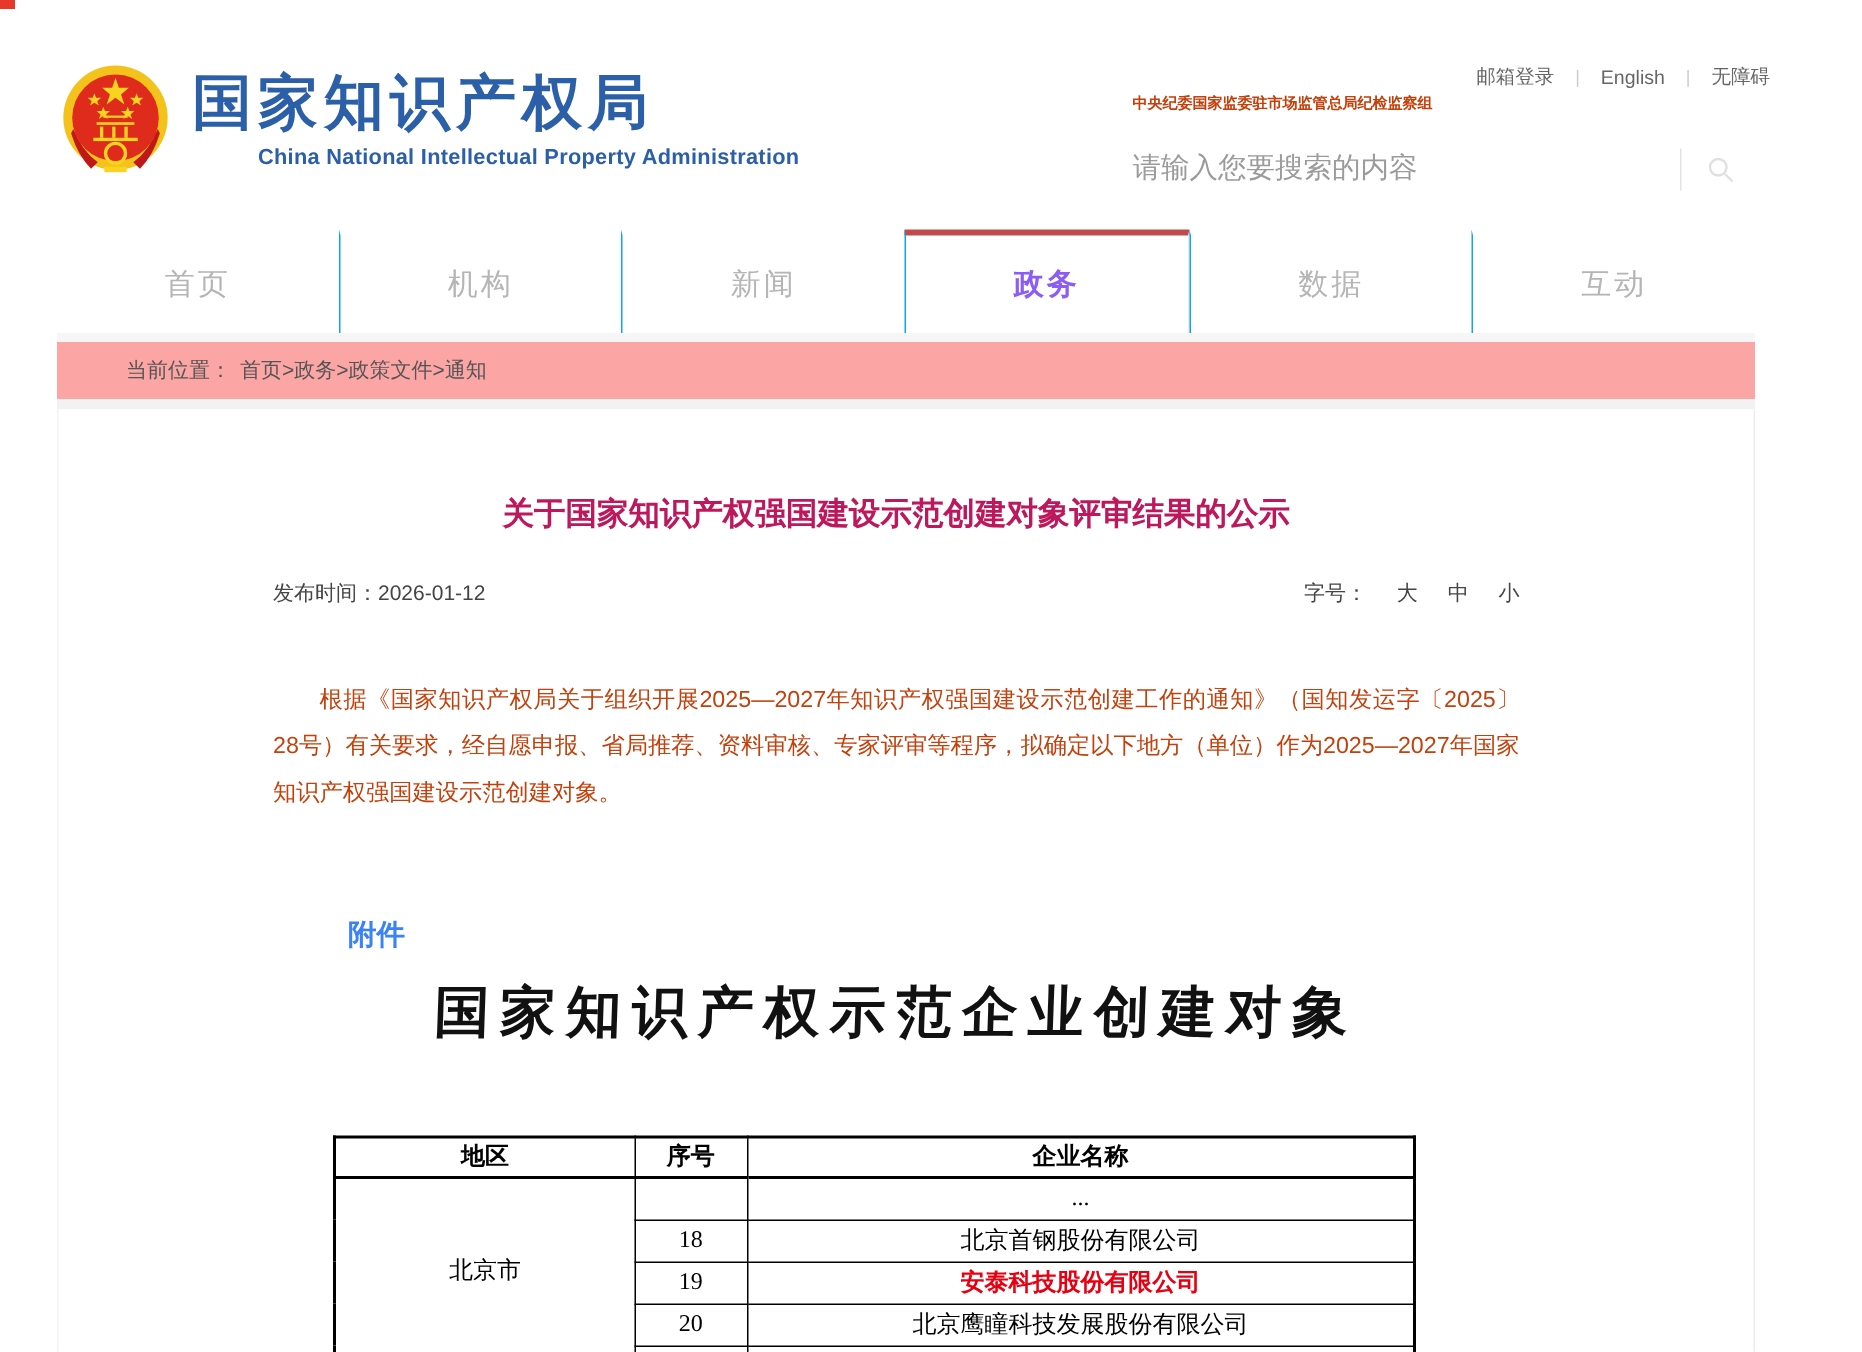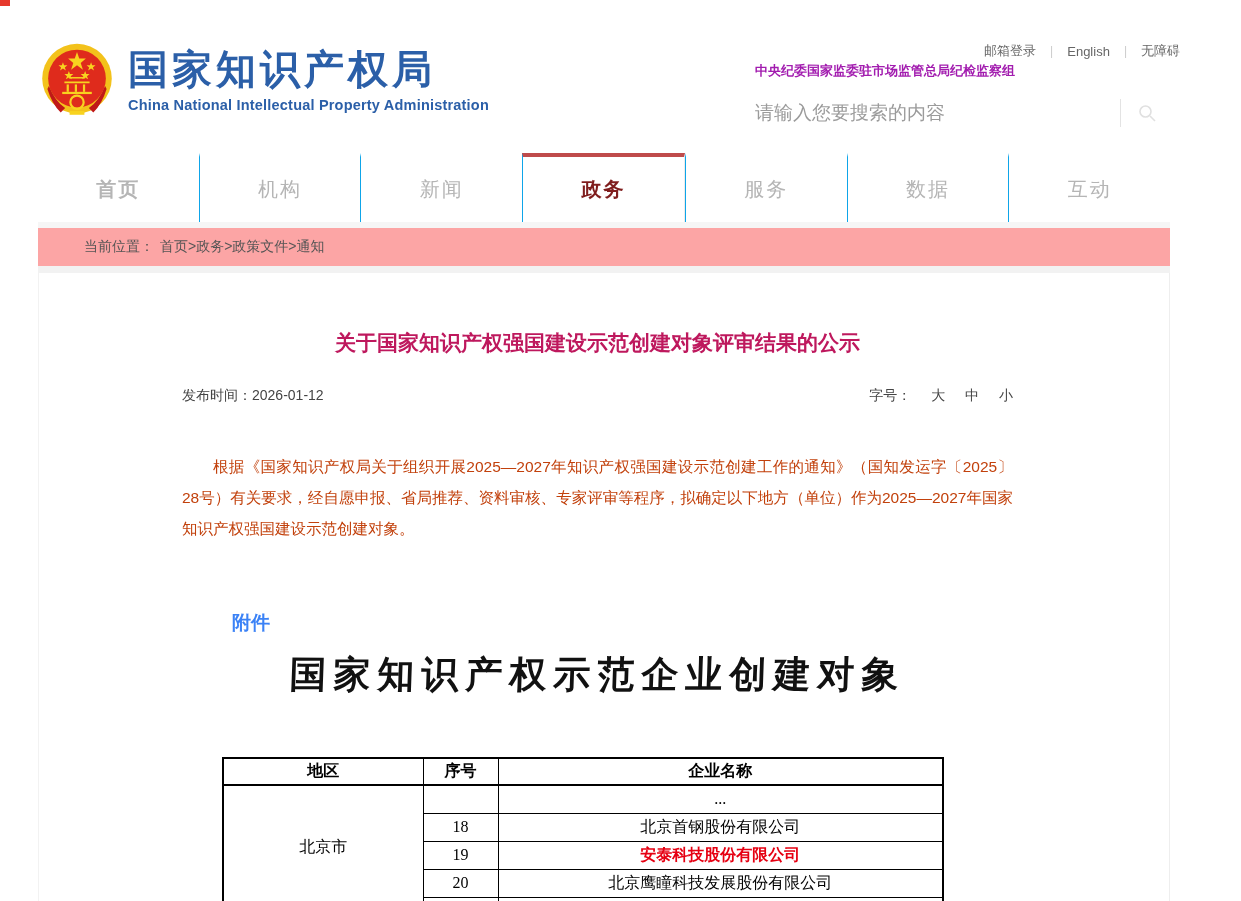--- a/index.html
+++ b/index.html
@@ -7,42 +7,42 @@
               font-family:"Liberation Sans", sans-serif; }
   .abs { position:absolute; }
 
   
   .corner-mark { left:0; top:0; width:10px; height:6px; background:#e6392c; }
 
   
   .emblem { left:40px; top:40px; width:74px; height:80px; }
   .logo-text { left:128px; top:47px; }
   .logo-title { font-size:40px; font-weight:bold; color:#2b5fa8; letter-spacing:4px; line-height:44px; }
-  .logo-sub { font-size:14.5px; font-weight:bold; color:#2b5fa8; margin-top:6px; letter-spacing:0.2px; }
+  .logo-sub { font-size:14.5px; font-weight:bold; color:#2b5fa8; margin-top:6px; letter-spacing:0.2px;margin-left:44px; }
 
   .utility { top:42px; left:940px; width:240px; display:flex; align-items:center; justify-content:flex-end; font-size:13px; color:#666; }
   .utility a { color:#666; text-decoration:none; cursor:pointer; }
   .utility .sep { color:#ccc; margin:0 14px; font-size:12px; }
 
-  .org-link { left:755px; top:62px; font-size:13px; font-weight:bold; color:#a21caf; cursor:pointer; }
+  .org-link { left:755px; top:62px; font-size:10px; font-weight:bold; color:#c2410c; cursor:pointer; }
 
   .search-box { left:755px; top:98px; width:415px; height:30px; }
   .search-input { position:absolute; left:0; top:0; width:360px; height:30px; border:none; outline:none;
                   font-size:19px; color:#333; background:transparent; font-family:"Liberation Sans",sans-serif; }
   .search-input::placeholder { color:#9b9b9b; }
   .search-divider { position:absolute; left:365px; top:1px; width:1px; height:28px; background:#e3e3e3; }
   .search-icon { position:absolute; left:382px; top:5px; width:20px; height:20px; cursor:pointer; }
 
   
   .nav { left:38px; top:153px; width:1132px; height:69px; display:flex; }
   .nav-tab { flex:1; display:flex; align-items:center; justify-content:center;
              font-size:20px; color:#b5b5b5; letter-spacing:2px; cursor:pointer;
              border-top:4px solid transparent; border-left:1px solid #0ea5e9; }
-  .nav-tab:first-child { border-left:none;font-weight:bold; }
-  .nav-tab.active { color:#7f1d1d; font-weight:bold; border-top-color:#bf4b4b; background:#fff; border-right:1px solid #ececec; }
+  .nav-tab:first-child { border-left:none; }
+  .nav-tab.active { color:#8b5cf6; font-weight:bold; border-top-color:#bf4b4b; background:#fff; border-right:1px solid #ececec; }
 
   
   .crumb-wrap { left:38px; top:222px; width:1132px; }
   .crumb-band-top { height:6px; background:#f6f6f6; }
   .crumb { height:38px; background:#fca5a5; display:flex; align-items:center; padding-left:46px;
            font-size:14px; color:#555; }
   .crumb .path { margin-left:6px; color:#555; }
   .crumb-band-bottom { height:7px; background:#f2f2f2; }
 
   
@@ -119,21 +119,20 @@
     <circle cx="8.5" cy="8.5" r="5.5" fill="none" stroke="#e0e0e0" stroke-width="1.6"></circle>
     <line x1="13" y1="13" x2="18" y2="18" stroke="#e0e0e0" stroke-width="1.6"></line>
   </svg>
 </div>
 
 <div class="abs nav">
   <div class="nav-tab">首页</div>
   <div class="nav-tab">机构</div>
   <div class="nav-tab">新闻</div>
   <div class="nav-tab active">政务</div>
-  <div class="nav-tab">服务</div>
   <div class="nav-tab">数据</div>
   <div class="nav-tab">互动</div>
 </div>
 
 <div class="abs crumb-wrap">
   <div class="crumb-band-top"></div>
   <div class="crumb">
     <span>当前位置：</span>
     <span class="path">首页&gt;政务&gt;政策文件&gt;通知</span>
   </div>

